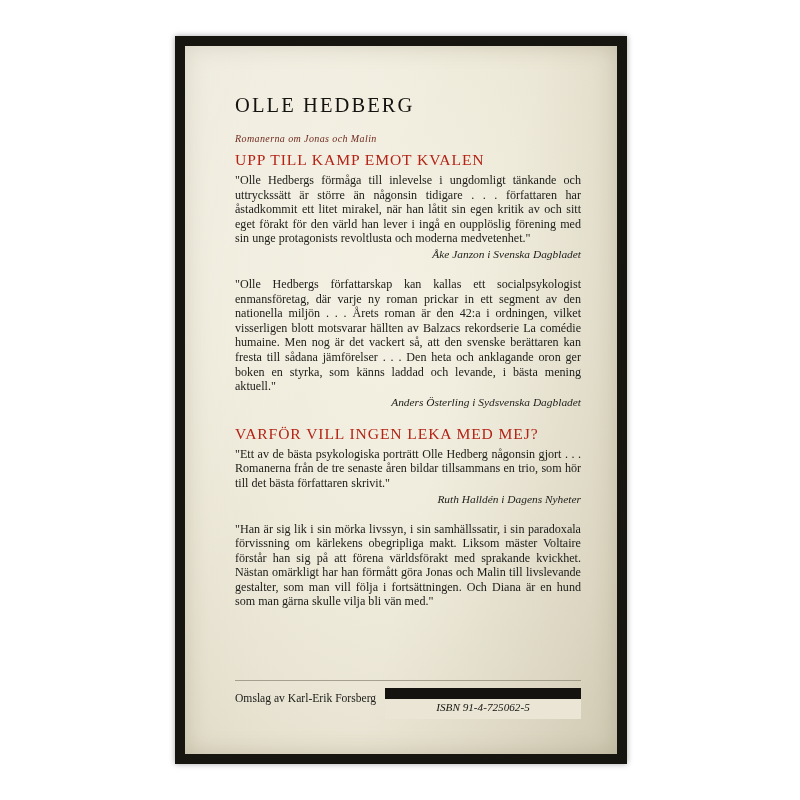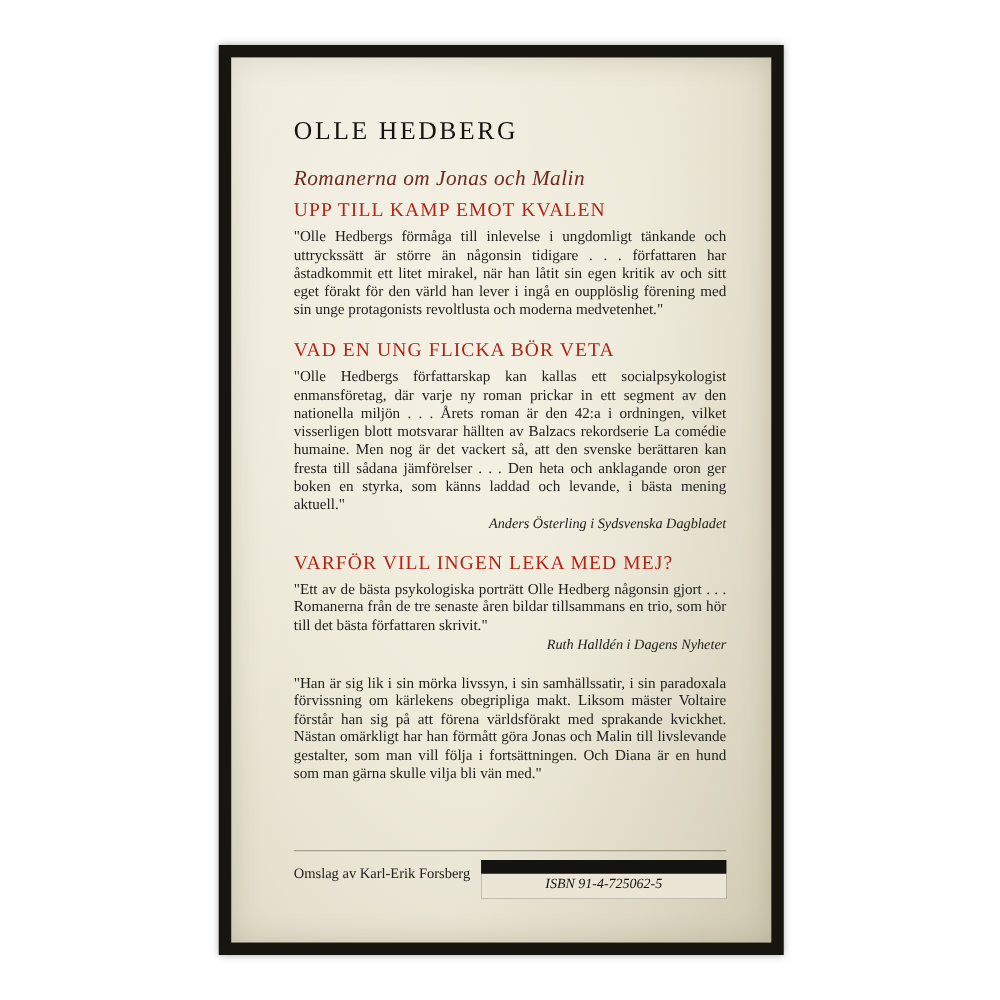--- a/index.html
+++ b/index.html
@@ -64,21 +64,21 @@
     font-family: "Liberation Serif", serif;
     font-size: 20.5px;
     letter-spacing: 2.1px;
     font-weight: normal;
     color: #141310;
     margin: 0 0 9px 0;
   }
 
   .series {
     font-style: italic;
-    font-size: 17px;
+    font-size: 10px;
     letter-spacing: 0.4px;
     color: #6f2a1f;
     margin: 16px 0 7px 0;
   }
 
   .block { margin-bottom: 17px; }
 
   .block-title {
     color: #b32417;
     font-size: 15.6px;
@@ -171,24 +171,24 @@
       <div class="grain"></div>
 
       <div class="content">
 
         <h1 class="author">OLLE HEDBERG</h1>
         <div class="series">Romanerna om Jonas och Malin</div>
 
         <div class="block">
           <h2 class="block-title">UPP TILL KAMP EMOT KVALEN</h2>
           <p class="quote">"Olle Hedbergs förmåga till inlevelse i ungdomligt tänkande och uttryckssätt är större än någonsin tidigare . . . författaren har åstadkommit ett litet mirakel, när han låtit sin egen kritik av och sitt eget förakt för den värld han lever i ingå en oupplöslig förening med sin unge protagonists revoltlusta och moderna medvetenhet."</p>
-        </div>
-
-        <div class="block">
-          <h2 class="block-title">VAD EN UNG FLICKA BÖR VETA</h2>
+          <p class="attrib">Åke Janzon i Svenska Dagbladet</p>
+        </div>
+
+        <div class="block">
           <p class="quote">"Olle Hedbergs författarskap kan kallas ett socialpsykologist enmansföretag, där varje ny roman prickar in ett segment av den nationella miljön . . . Årets roman är den 42:a i ordningen, vilket visserligen blott motsvarar hällten av Balzacs rekordserie La comédie humaine. Men nog är det vackert så, att den svenske berättaren kan fresta till sådana jämförelser . . . Den heta och anklagande oron ger boken en styrka, som känns laddad och levande, i bästa mening aktuell."</p>
           <p class="attrib">Anders Österling i Sydsvenska Dagbladet</p>
         </div>
 
         <div class="block">
           <h2 class="block-title">VARFÖR VILL INGEN LEKA MED MEJ?</h2>
           <p class="quote">"Ett av de bästa psykologiska porträtt Olle Hedberg någonsin gjort . . . Romanerna från de tre senaste åren bildar tillsammans en trio, som hör till det bästa författaren skrivit."</p>
           <p class="attrib">Ruth Halldén i Dagens Nyheter</p>
         </div>
 

